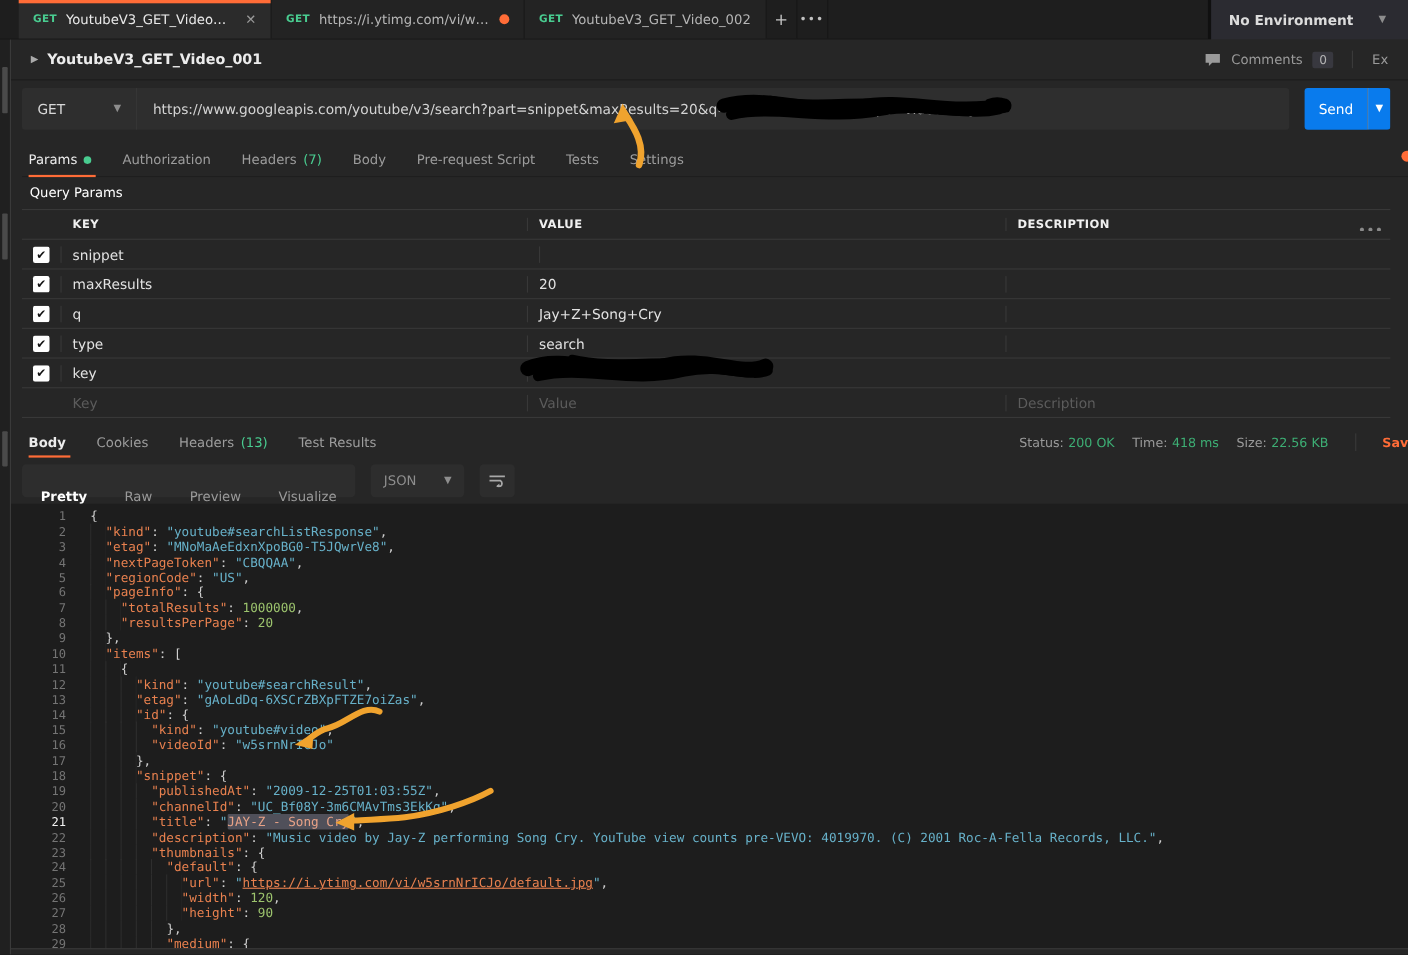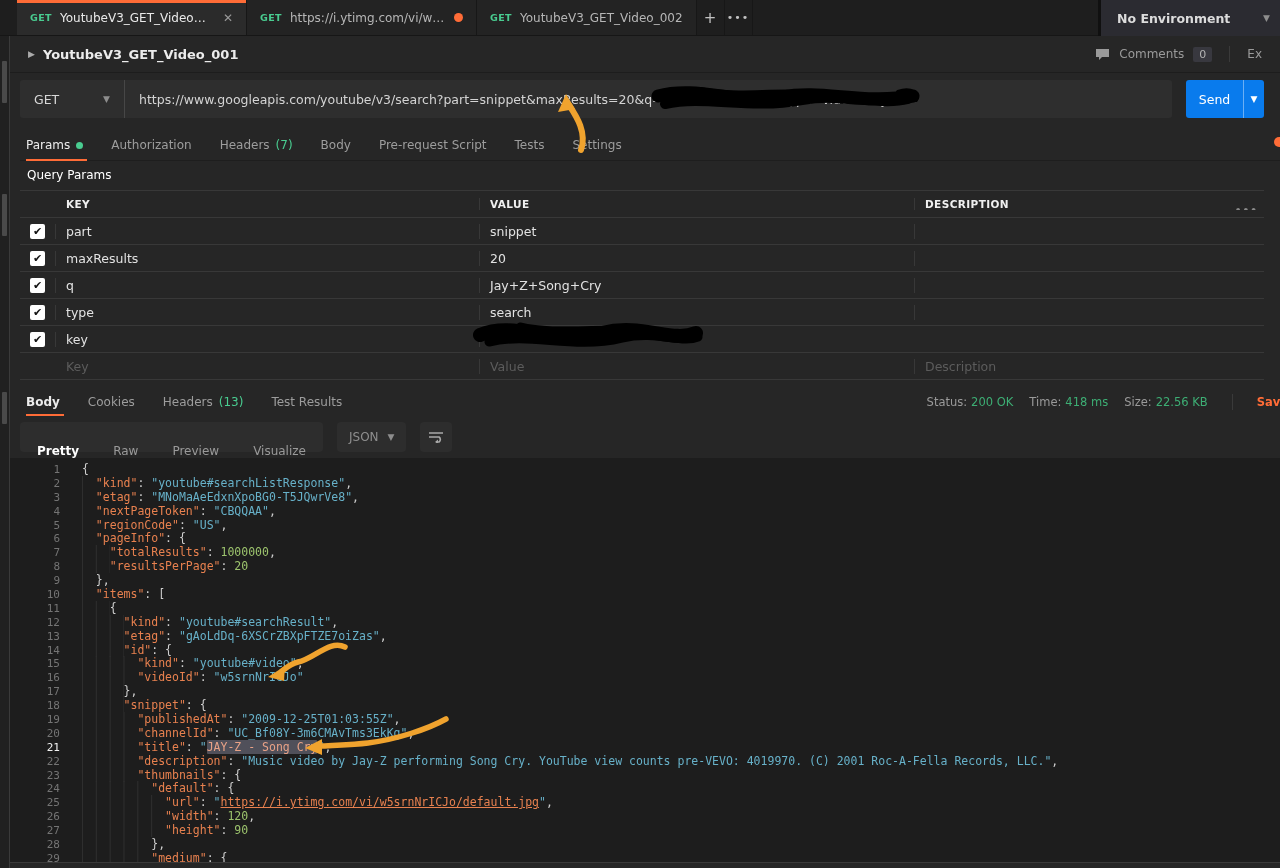--- a/index.html
+++ b/index.html
@@ -15,21 +15,21 @@
   .tab.active { background:#2b2b2b; color:#e9e9e9; }
   .tab.active::before { content:""; position:absolute; top:0; left:0; right:0; height:3px; background:#ff6c37; }
   .tab .method { color:#49cc90; font-size:9.5px; font-weight:bold; letter-spacing:.4px; flex:none; }
   .tab .ttl { white-space:nowrap; overflow:hidden; text-overflow:ellipsis; font-size:12px; }
   .tab .close { color:#9a9a9a; font-size:12px; margin-left:6px; flex:none; }
   .tab .dot { width:9px; height:9px; border-radius:50%; background:#ff6c37; flex:none; }
   .tabbtn { width:28px; display:flex; align-items:center; justify-content:center; color:#c2c2c2;
             font-size:15px; border-right:1px solid #171717; }
   .envbox { position:absolute; right:0; top:0; width:182px; height:36px; background:#2b2b31;
             border-left:3px solid #101010; display:flex; align-items:center; justify-content:space-between;
-            padding:0 10px 0 16px; color:#dcdcdc; font-weight:bold; font-size:12.5px; }
+            padding:0 20px 0 16px; color:#dcdcdc; font-weight:bold; font-size:12.5px; }
   .caret { color:#8d8d8d; font-size:9px; }
 
   
   .reqheader { position:absolute; left:10px; top:36px; right:0; height:37px; background:#262626;
                border-bottom:1px solid #1d1d1d; display:flex; align-items:center; padding:0 18px; }
   .disclose { color:#aaaaaa; font-size:9px; margin-right:8px; }
   .reqname { font-weight:bold; font-size:13px; color:#ececec; }
   .hdr-right { margin-left:auto; display:flex; align-items:center; gap:9px; color:#9a9a9a; }
   .badge { background:#38383f; border-radius:2px; padding:1px 6px; font-size:11px; color:#b3b3b3; }
   .vdiv { width:1px; height:16px; background:#3a3a3a; margin:0 8px; }
@@ -78,21 +78,21 @@
   .respmeta { position:absolute; right:-8px; top:388px; height:27px; display:flex; align-items:center; gap:16px;
               font-size:11.5px; color:#9a9a9a; }
   .respmeta b { font-weight:normal; color:#3dae74; margin-left:4px; }
   .savelink { color:#ff6c37; font-weight:bold; }
 
   .viewbar { position:absolute; left:20px; top:422px; height:30px; display:flex; align-items:center; }
   .pills { display:flex; background:#2d2d2d; border-radius:4px; height:30px; align-items:center; }
   .pill { padding:0 17px; color:#9a9a9a; font-size:12px;margin-top:28px; }
   .pill.active { color:#fff; font-weight:bold; }
   .fmtsel { margin-left:14px; background:#2d2d2d; border-radius:4px; height:30px; display:flex;
-            align-items:center; gap:9px; padding:0 12px; color:#8e8e8e; }
+            align-items:center; gap:25px; padding:0 12px; color:#8e8e8e; }
   .wrapbtn { margin-left:14px; background:#2d2d2d; border-radius:4px; width:32px; height:30px;
              display:flex; align-items:center; justify-content:center; }
 
   
   .code { position:absolute; left:10px; top:458px; right:0; bottom:0; background:#1d1d1d;
           font-family:"DejaVu Sans Mono",monospace; font-size:11.5px; padding-top:5px; overflow:hidden; }
   .cl { display:flex; height:13.9px; line-height:13.9px; white-space:pre; }
   .ln { width:50px; text-align:right; color:#747474; flex:none; font-size:11px; }
   .ln.cur { color:#f2f2f2; }
   .ct { padding-left:22px; color:#cfcfcf; }
@@ -203,21 +203,20 @@
       <div class="trow thead">
         <div class="tc chk"></div>
         <div class="tc key">KEY</div>
         <div class="tc val">VALUE</div>
         <div class="tc dsc">DESCRIPTION<span class="more-dots">•••</span></div>
       </div>
       <div class="trow">
         <div class="tc chk">
           <div class="cb">✔</div>
         </div>
-        <div class="tc key">part</div>
         <div class="tc val">snippet</div>
         <div class="tc dsc"></div>
       </div>
       <div class="trow">
         <div class="tc chk">
           <div class="cb">✔</div>
         </div>
         <div class="tc key">maxResults</div>
         <div class="tc val">20</div>
         <div class="tc dsc"></div>

